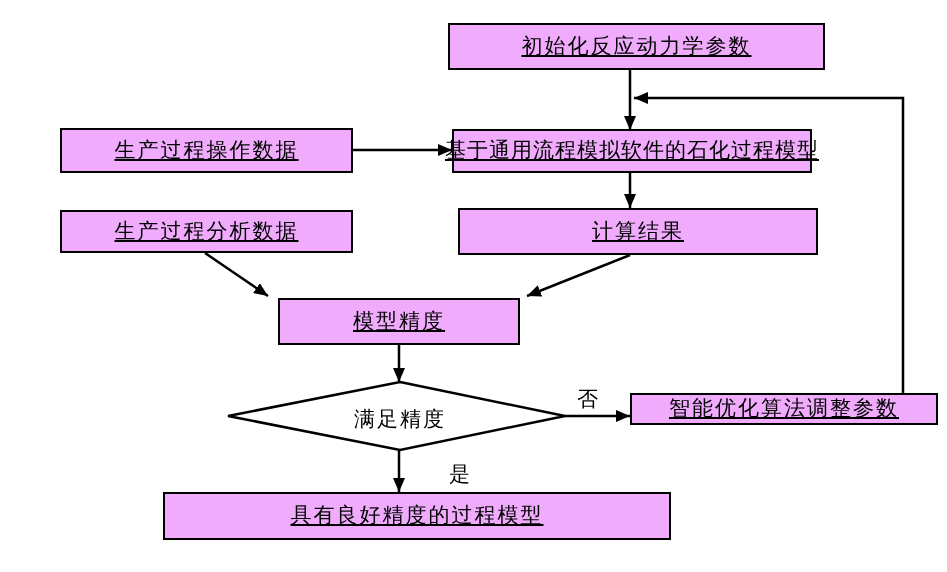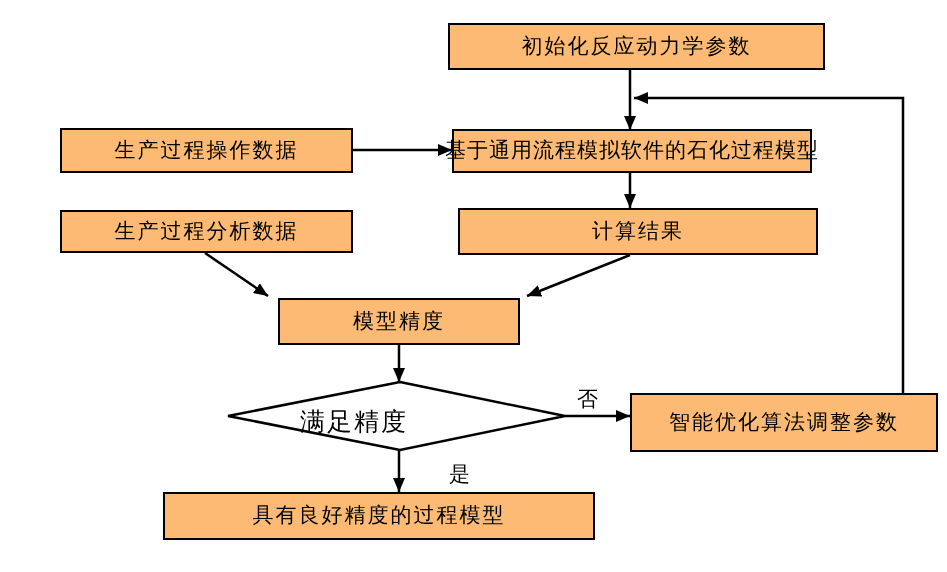--- a/index.html
+++ b/index.html
@@ -20,41 +20,42 @@
     position: absolute;
     left: 0;
     top: 0;
     width: 947px;
     height: 572px;
   }
   .node {
     position: absolute;
     box-sizing: border-box;
     border: 2px solid #000000;
-    background: #fdba74;
+    background: #f0abfc;
     display: flex;
     align-items: center;
     justify-content: center;
     font-size: 21px;
     letter-spacing: 2px;
     text-align: center;
     line-height: 1.1;
     white-space: nowrap;
+    text-decoration: underline;
   }
   .edge-label {
     position: absolute;
     font-size: 21px;
     line-height: 1;
     white-space: nowrap;
   }
   .diamond-label {
     position: absolute;
-    font-size: 25px;
+    font-size: 21px;
     letter-spacing: 2px;
-    text-align: left;
+    text-align: center;
     line-height: 1;
     white-space: nowrap;
   }
 </style>
 </head>
 <body>
 
 <div id="canvas">
 
   <svg id="connectors" width="947" height="572" viewBox="0 0 947 572" xmlns="http://www.w3.org/2000/svg">
@@ -90,23 +91,23 @@
   <div class="node" style="left:60px; top:128px; width:293px; height:45px;">生产过程操作数据</div>
 
   <div class="node" style="left:452px; top:129px; width:360px; height:44px; letter-spacing:1px;">基于通用流程模拟软件的石化过程模型</div>
 
   <div class="node" style="left:60px; top:210px; width:293px; height:43px;">生产过程分析数据</div>
 
   <div class="node" style="left:458px; top:208px; width:360px; height:47px;">计算结果</div>
 
   <div class="node" style="left:278px; top:298px; width:242px; height:47px;">模型精度</div>
 
-  <div class="node" style="left:630px; top:393px; width:308px; height:59px;">智能优化算法调整参数</div>
+  <div class="node" style="left:630px; top:393px; width:308px; height:32px;">智能优化算法调整参数</div>
 
-  <div class="node" style="left:163px; top:492px; width:432px; height:48px;">具有良好精度的过程模型</div>
+  <div class="node" style="left:163px; top:492px; width:508px; height:48px;">具有良好精度的过程模型</div>
 
   <div class="diamond-label" style="left:300px; top:409px; width:200px;">满足精度</div>
 
   <div class="edge-label" style="left:577px; top:389px;">否</div>
 
   <div class="edge-label" style="left:449px; top:464px;">是</div>
 
 </div>
 
 </body></html>

